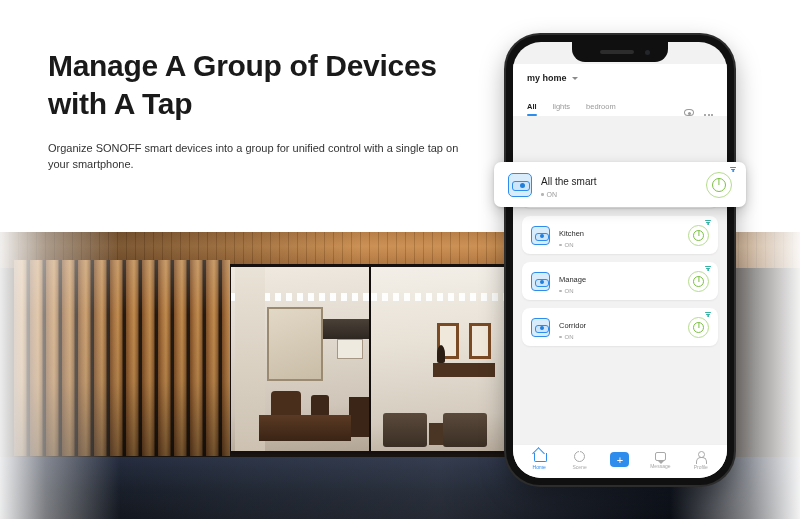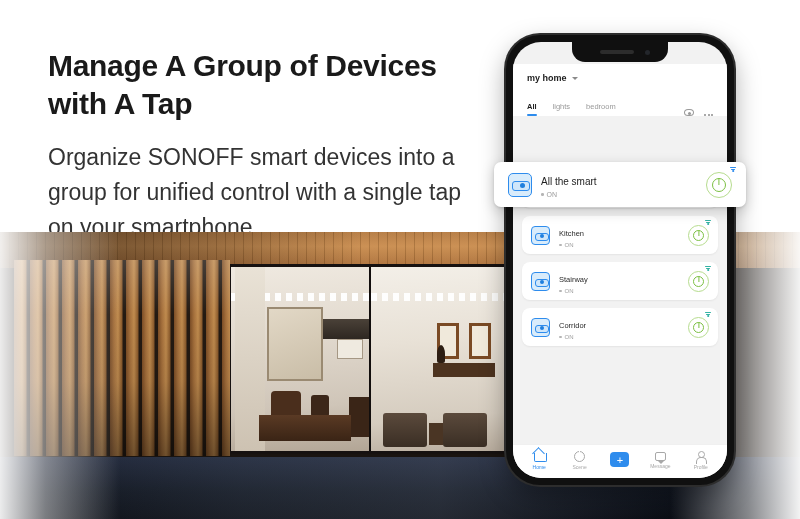--- a/index.html
+++ b/index.html
@@ -18,21 +18,21 @@
     text-decoration:underline;
   }
 
   .copy{ position:absolute; left:48px; top:47px; width:420px; }
   .headline{
     font-size:30px; font-weight:bold; color:#1a1a1a;
     line-height:1.26; letter-spacing:-0.3px;
   }
   .subcopy{
     margin-top:17px;
-    font-size:23px; color:#333333; line-height:1.52;
+    font-size:11px; color:#333333; line-height:1.52;
     font-weight:400;
   }
 
   
   .photo{
     position:absolute; left:0; top:232px; width:800px; height:287px;
     overflow:hidden; background:#1a1410;
   }
   .photo-inner{ position:absolute; inset:0; }
 
@@ -469,21 +469,21 @@
         <span class="wifi-badge">
             <i></i>
             <i></i>
             <i></i>
           </span>
       </div>
 
       <div class="dev-row">
         <span class="dev-icon"></span>
         <span class="dev-text">
-          <span class="dev-name">Stairway</span>
+          <span class="dev-name">Manage</span>
           <span class="dev-state">
             <i class="dot"></i>
             <b style="font-weight:400">ON</b>
           </span>
         </span>
         <span class="pw-btn">
             <span class="pw-inner"></span>
           </span>
         <span class="wifi-badge">
             <i></i>

